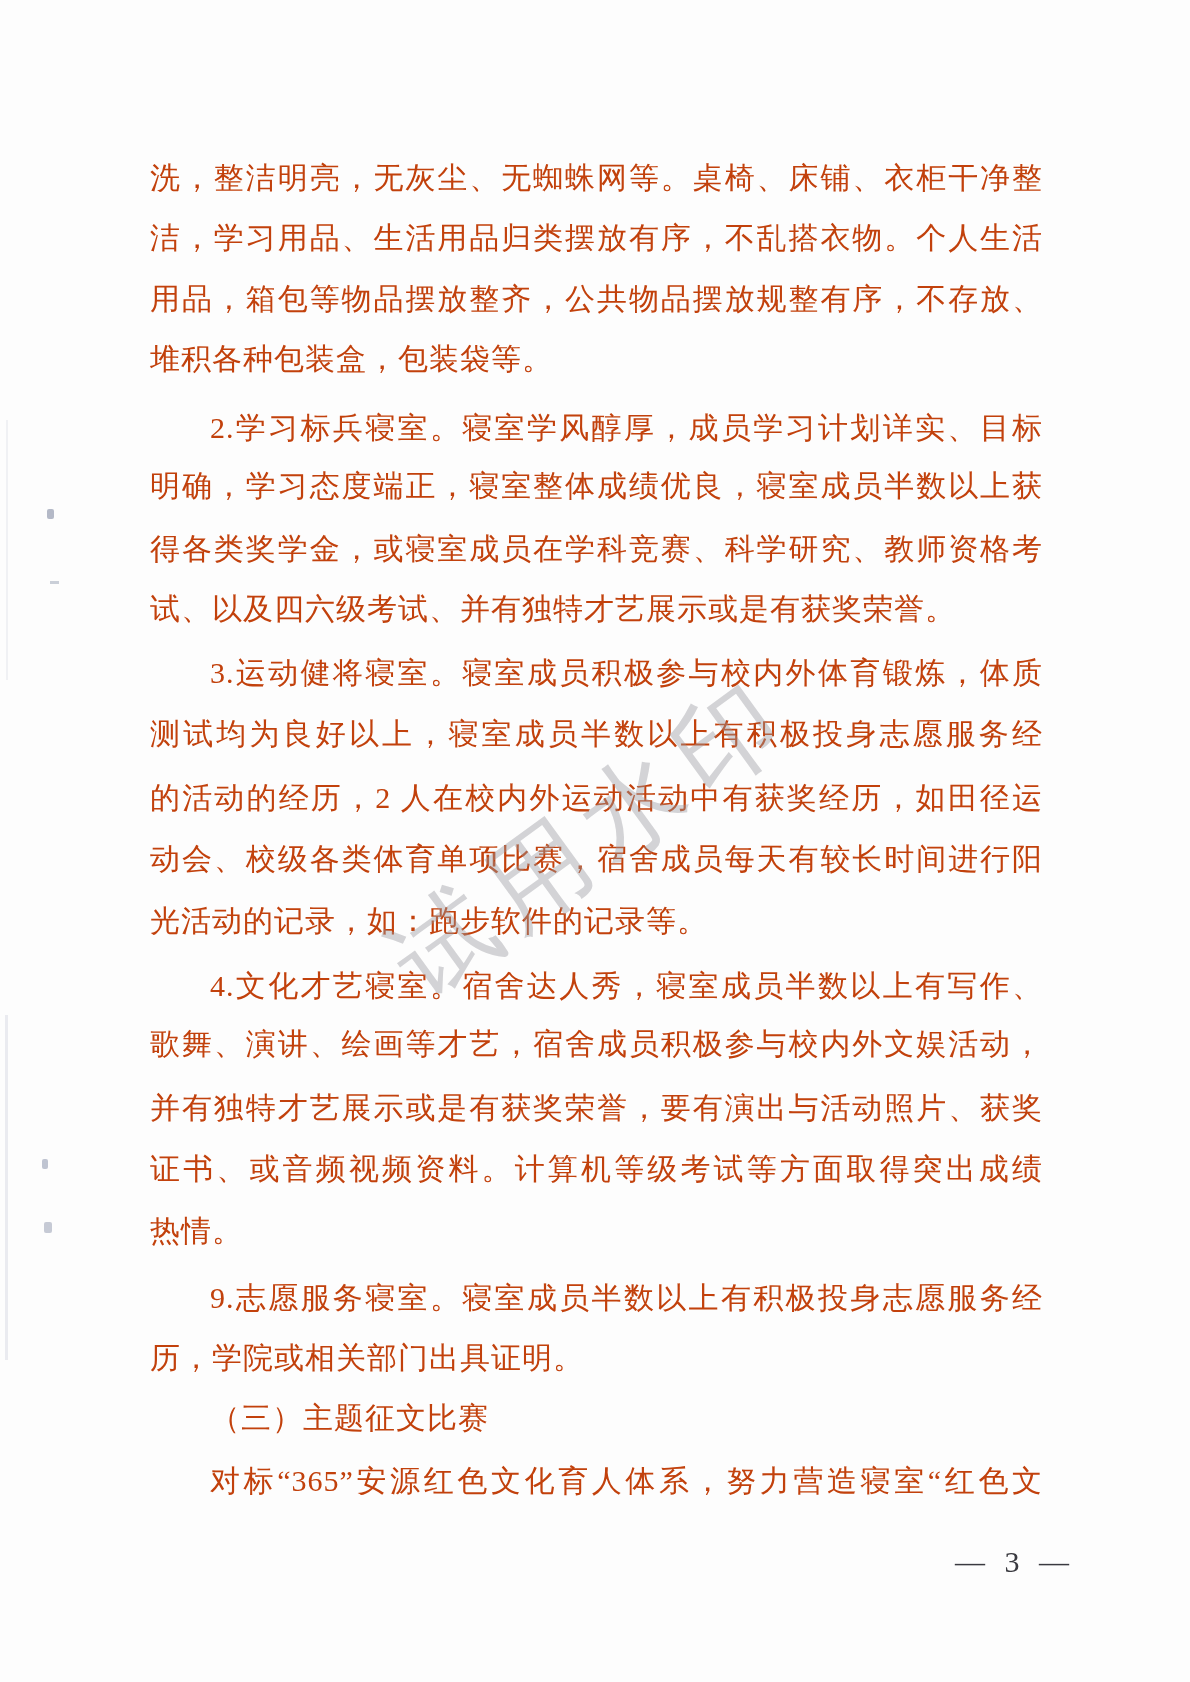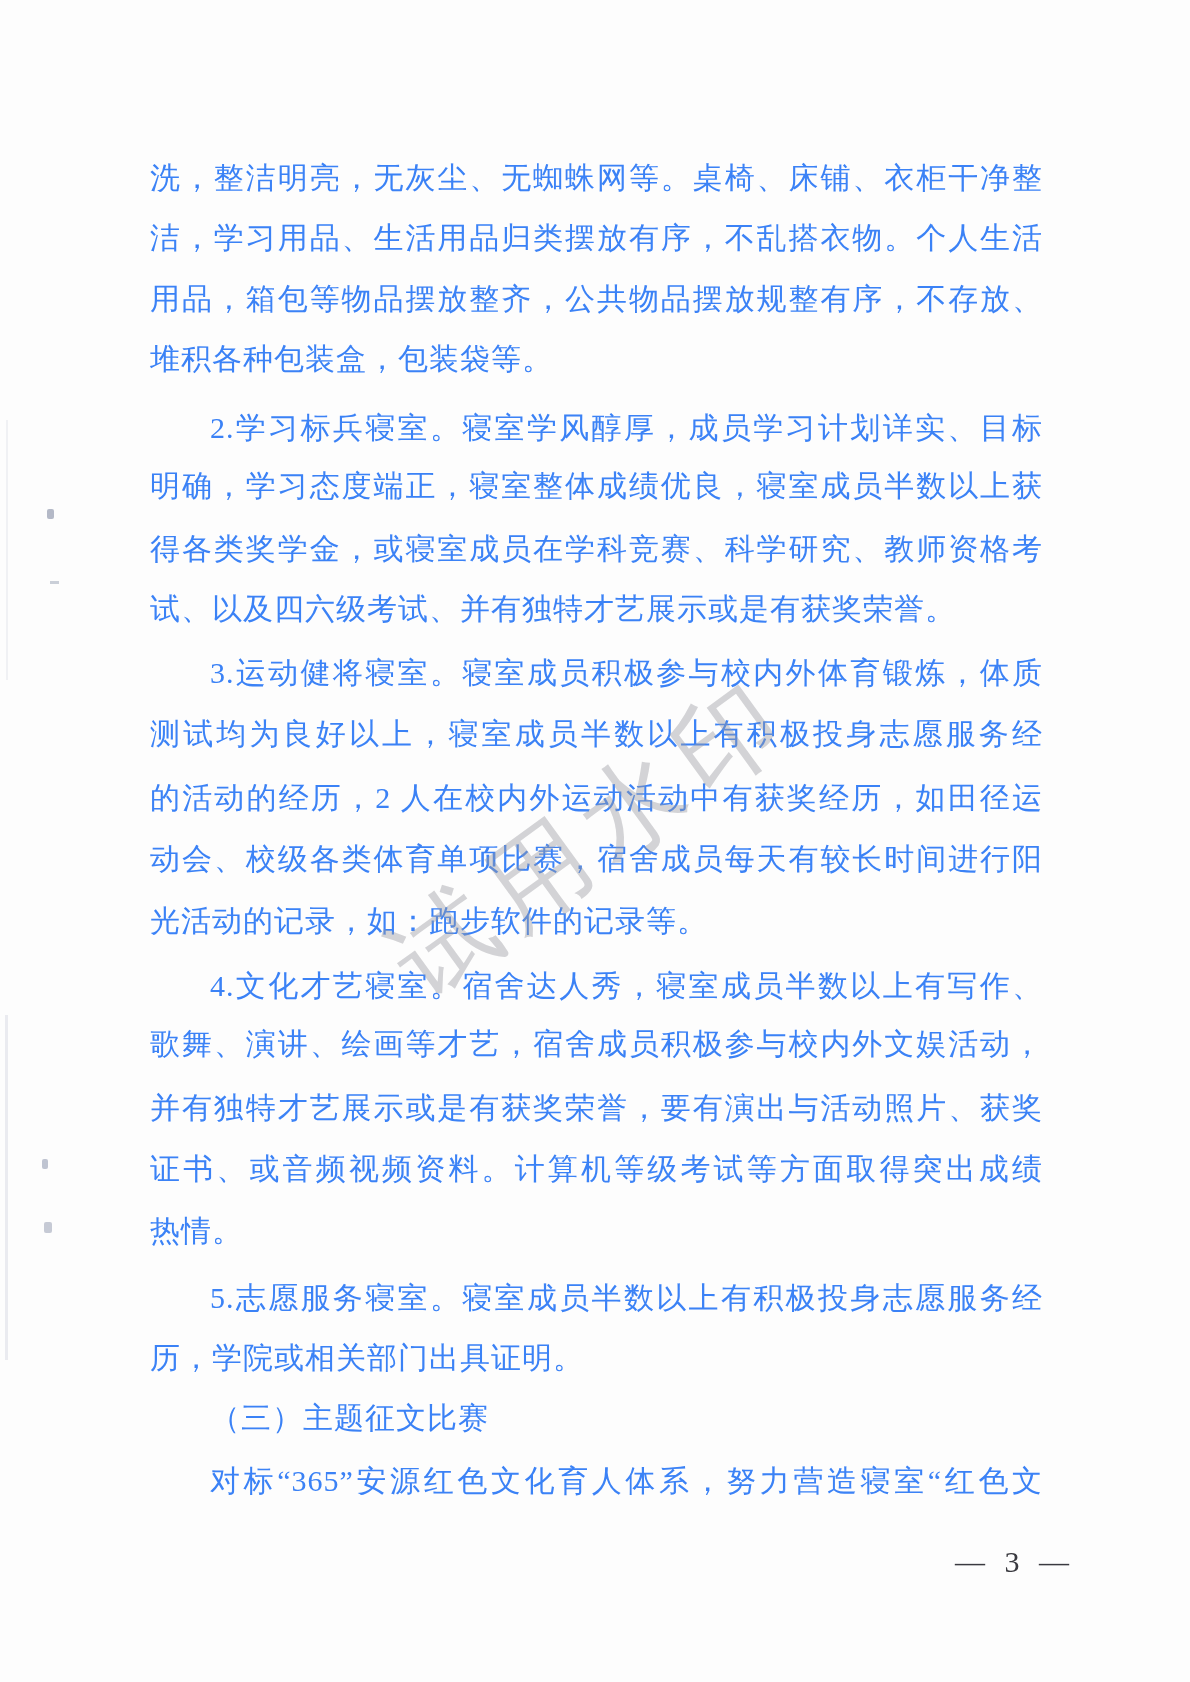--- a/index.html
+++ b/index.html
@@ -8,21 +8,21 @@
     background:#ffffff;
     font-family:"Liberation Serif","DejaVu Serif",serif;
     overflow:hidden;position:relative;
   }
   .page{
     position:absolute;left:0;top:0;width:1190px;height:1682px;
     background:#fdfdfd;
   }
   .text-layer{
     position:absolute;left:150px;top:0;width:893px;height:1682px;
-    color:#3b82f6;
+    color:#c2410c;
   }
   .ln{
     position:absolute;left:0;width:893px;height:42px;
     font-size:30px;line-height:42px;
     letter-spacing:1px;
     white-space:normal;
   }
   .jf{ text-align:justify; text-align-last:justify; text-justify:inter-character; }
   .lf{ text-align:left; text-align-last:left; }
   .ind{ text-indent:60px; }
@@ -65,21 +65,21 @@
     <div class="ln jf ind" style="top:652px">3.运动健将寝室。寝室成员积极参与校内外体育锻炼，体质</div>
     <div class="ln jf" style="top:713px">测试均为良好以上，寝室成员半数以上有积极投身志愿服务经</div>
     <div class="ln jf" style="top:777px">的活动的经历，2 人在校内外运动活动中有获奖经历，如田径运</div>
     <div class="ln lf" style="top:900px">光活动的记录，如：跑步软件的记录等。</div>
     <div class="ln jf" style="top:838px">动会、校级各类体育单项比赛，宿舍成员每天有较长时间进行阳</div>
     <div class="ln jf ind" style="top:965px">4.文化才艺寝室。宿舍达人秀，寝室成员半数以上有写作、</div>
     <div class="ln jf" style="top:1023px">歌舞、演讲、绘画等才艺，宿舍成员积极参与校内外文娱活动，</div>
     <div class="ln jf" style="top:1087px">并有独特才艺展示或是有获奖荣誉，要有演出与活动照片、获奖</div>
     <div class="ln jf" style="top:1148px">证书、或音频视频资料。计算机等级考试等方面取得突出成绩</div>
     <div class="ln lf" style="top:1210px">热情。</div>
-    <div class="ln jf ind" style="top:1277px">5.志愿服务寝室。寝室成员半数以上有积极投身志愿服务经</div>
+    <div class="ln jf ind" style="top:1277px">9.志愿服务寝室。寝室成员半数以上有积极投身志愿服务经</div>
     <div class="ln lf" style="top:1337px">历，学院或相关部门出具证明。</div>
     <div class="ln lf ind" style="top:1397px">（三）主题征文比赛</div>
     <div class="ln jf ind" style="top:1460px">对标“365”安源红色文化育人体系，努力营造寝室“红色文</div>
   </div>
 
   <div class="pageno">— 3 —</div>
 
   <div class="artifact a1"></div>
   <div class="artifact a2"></div>
   <div class="artifact a3"></div>

